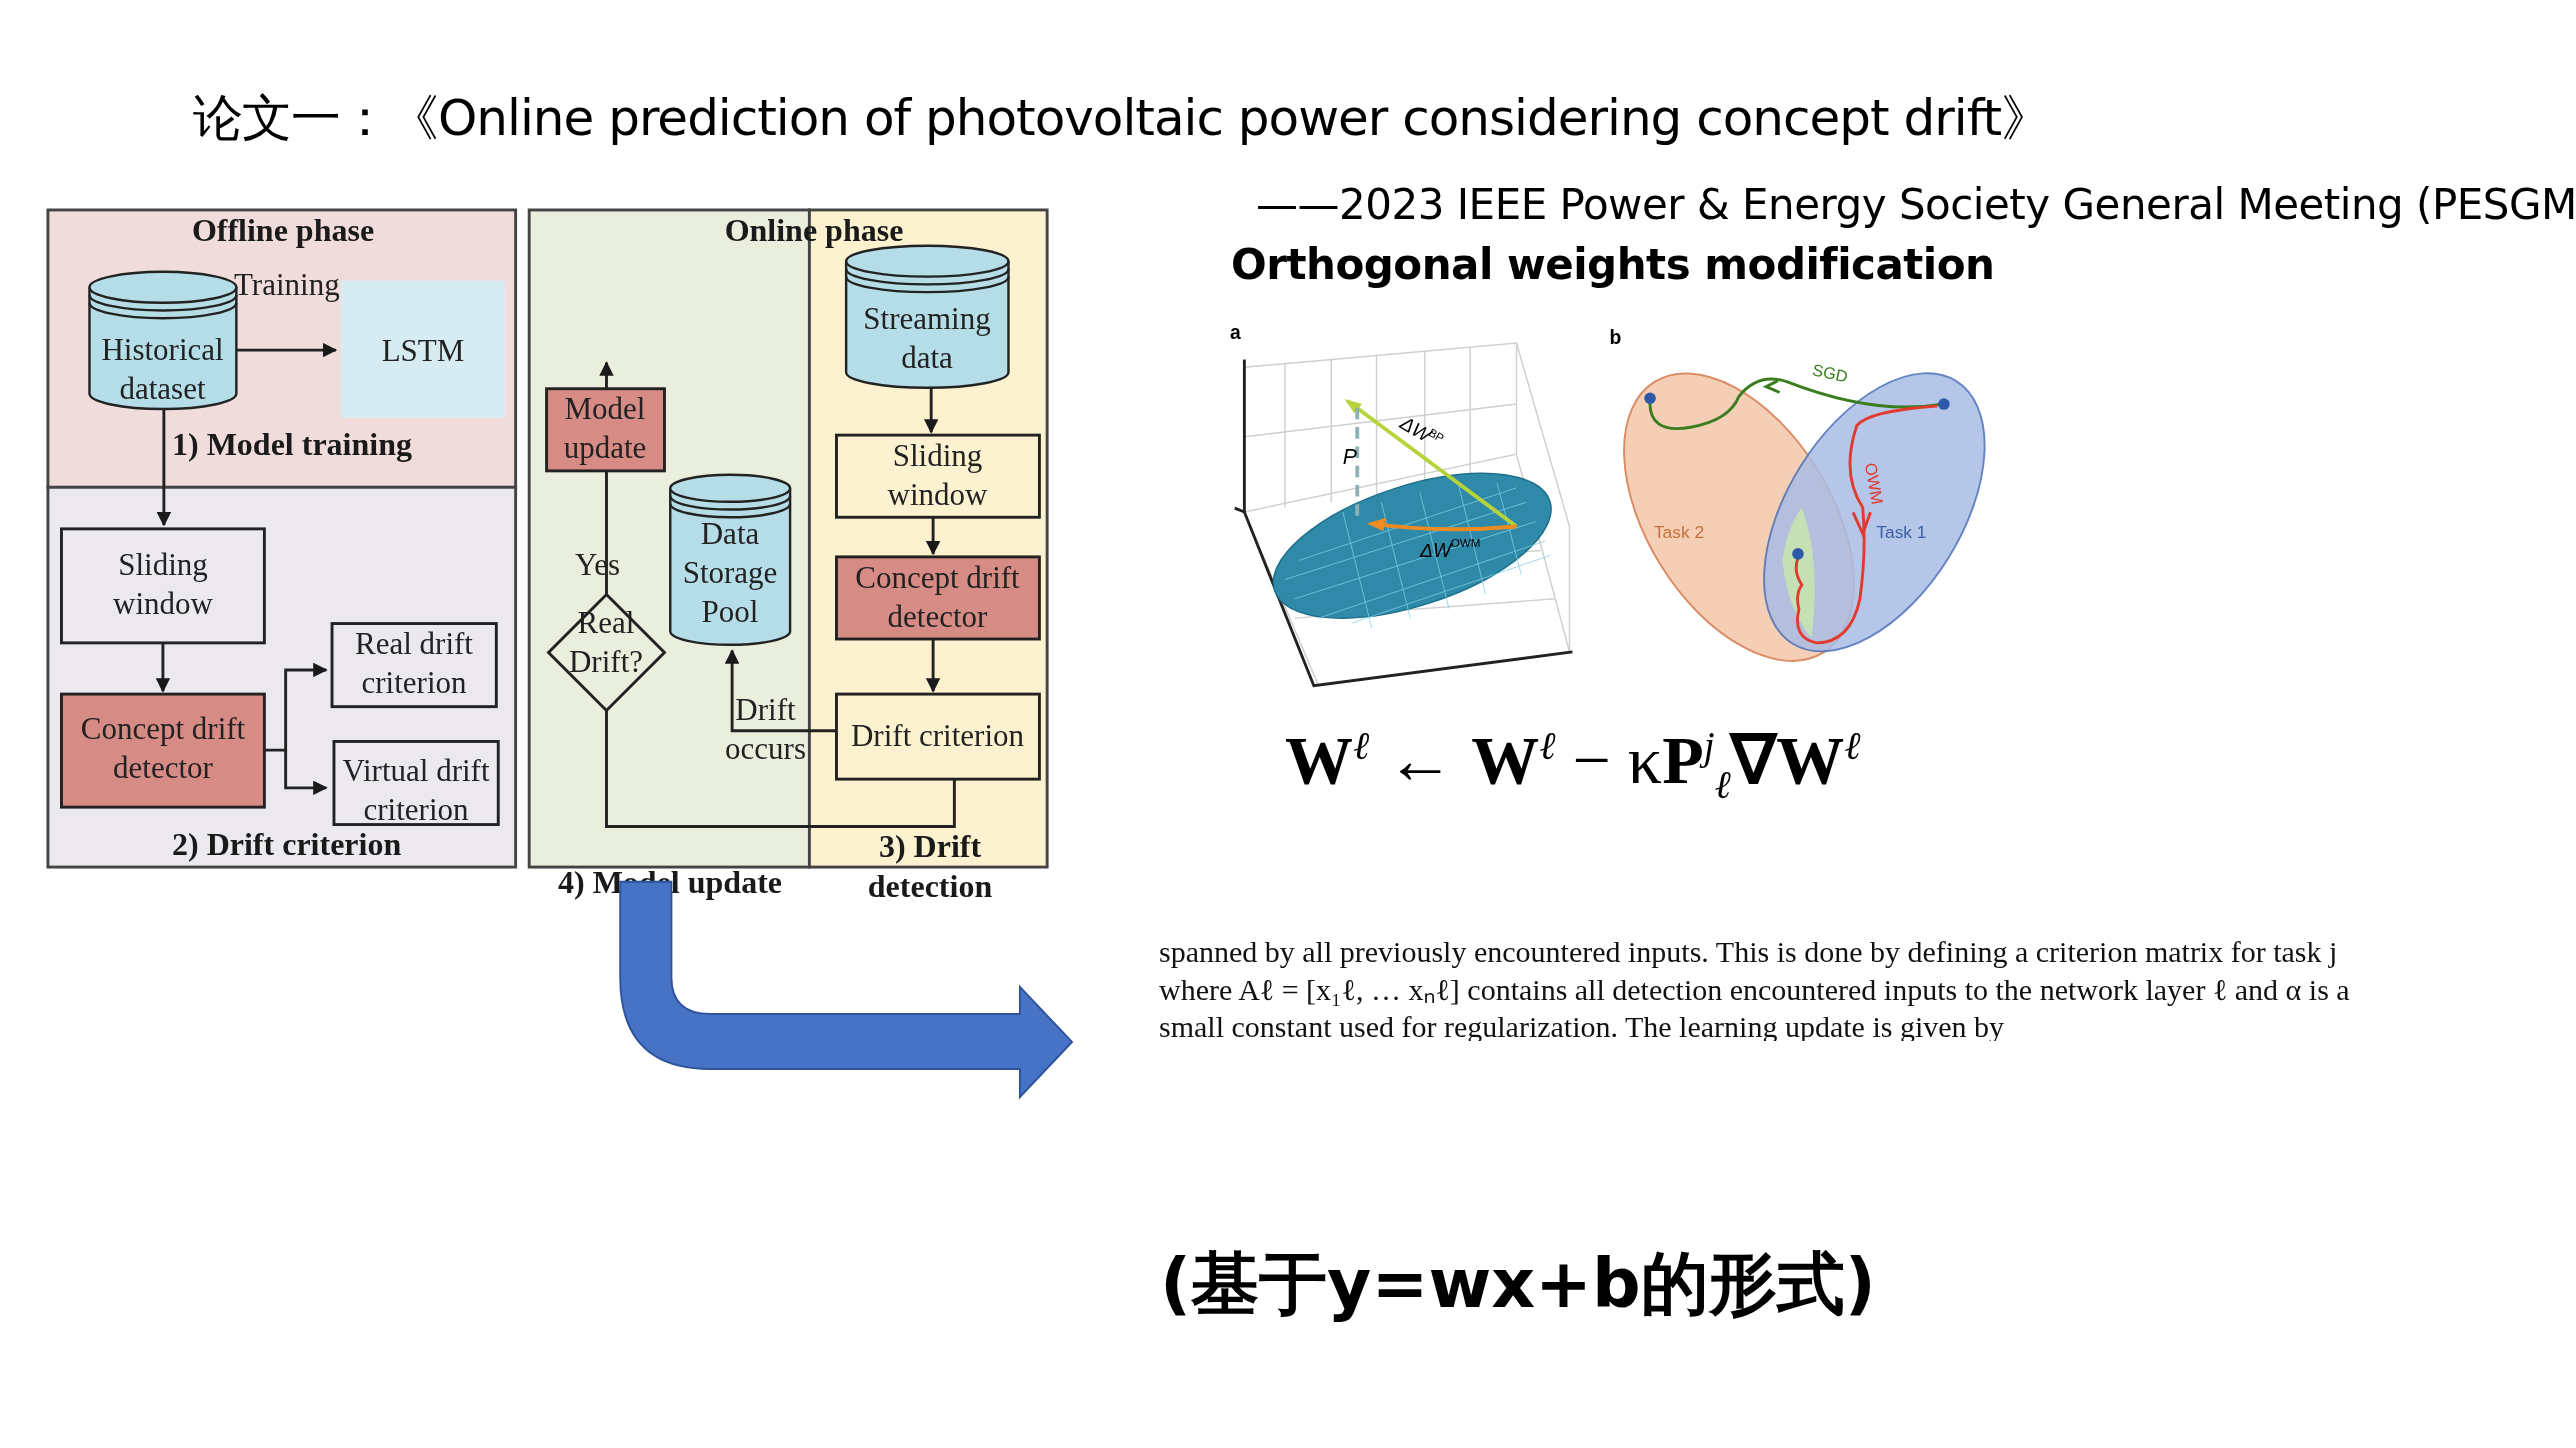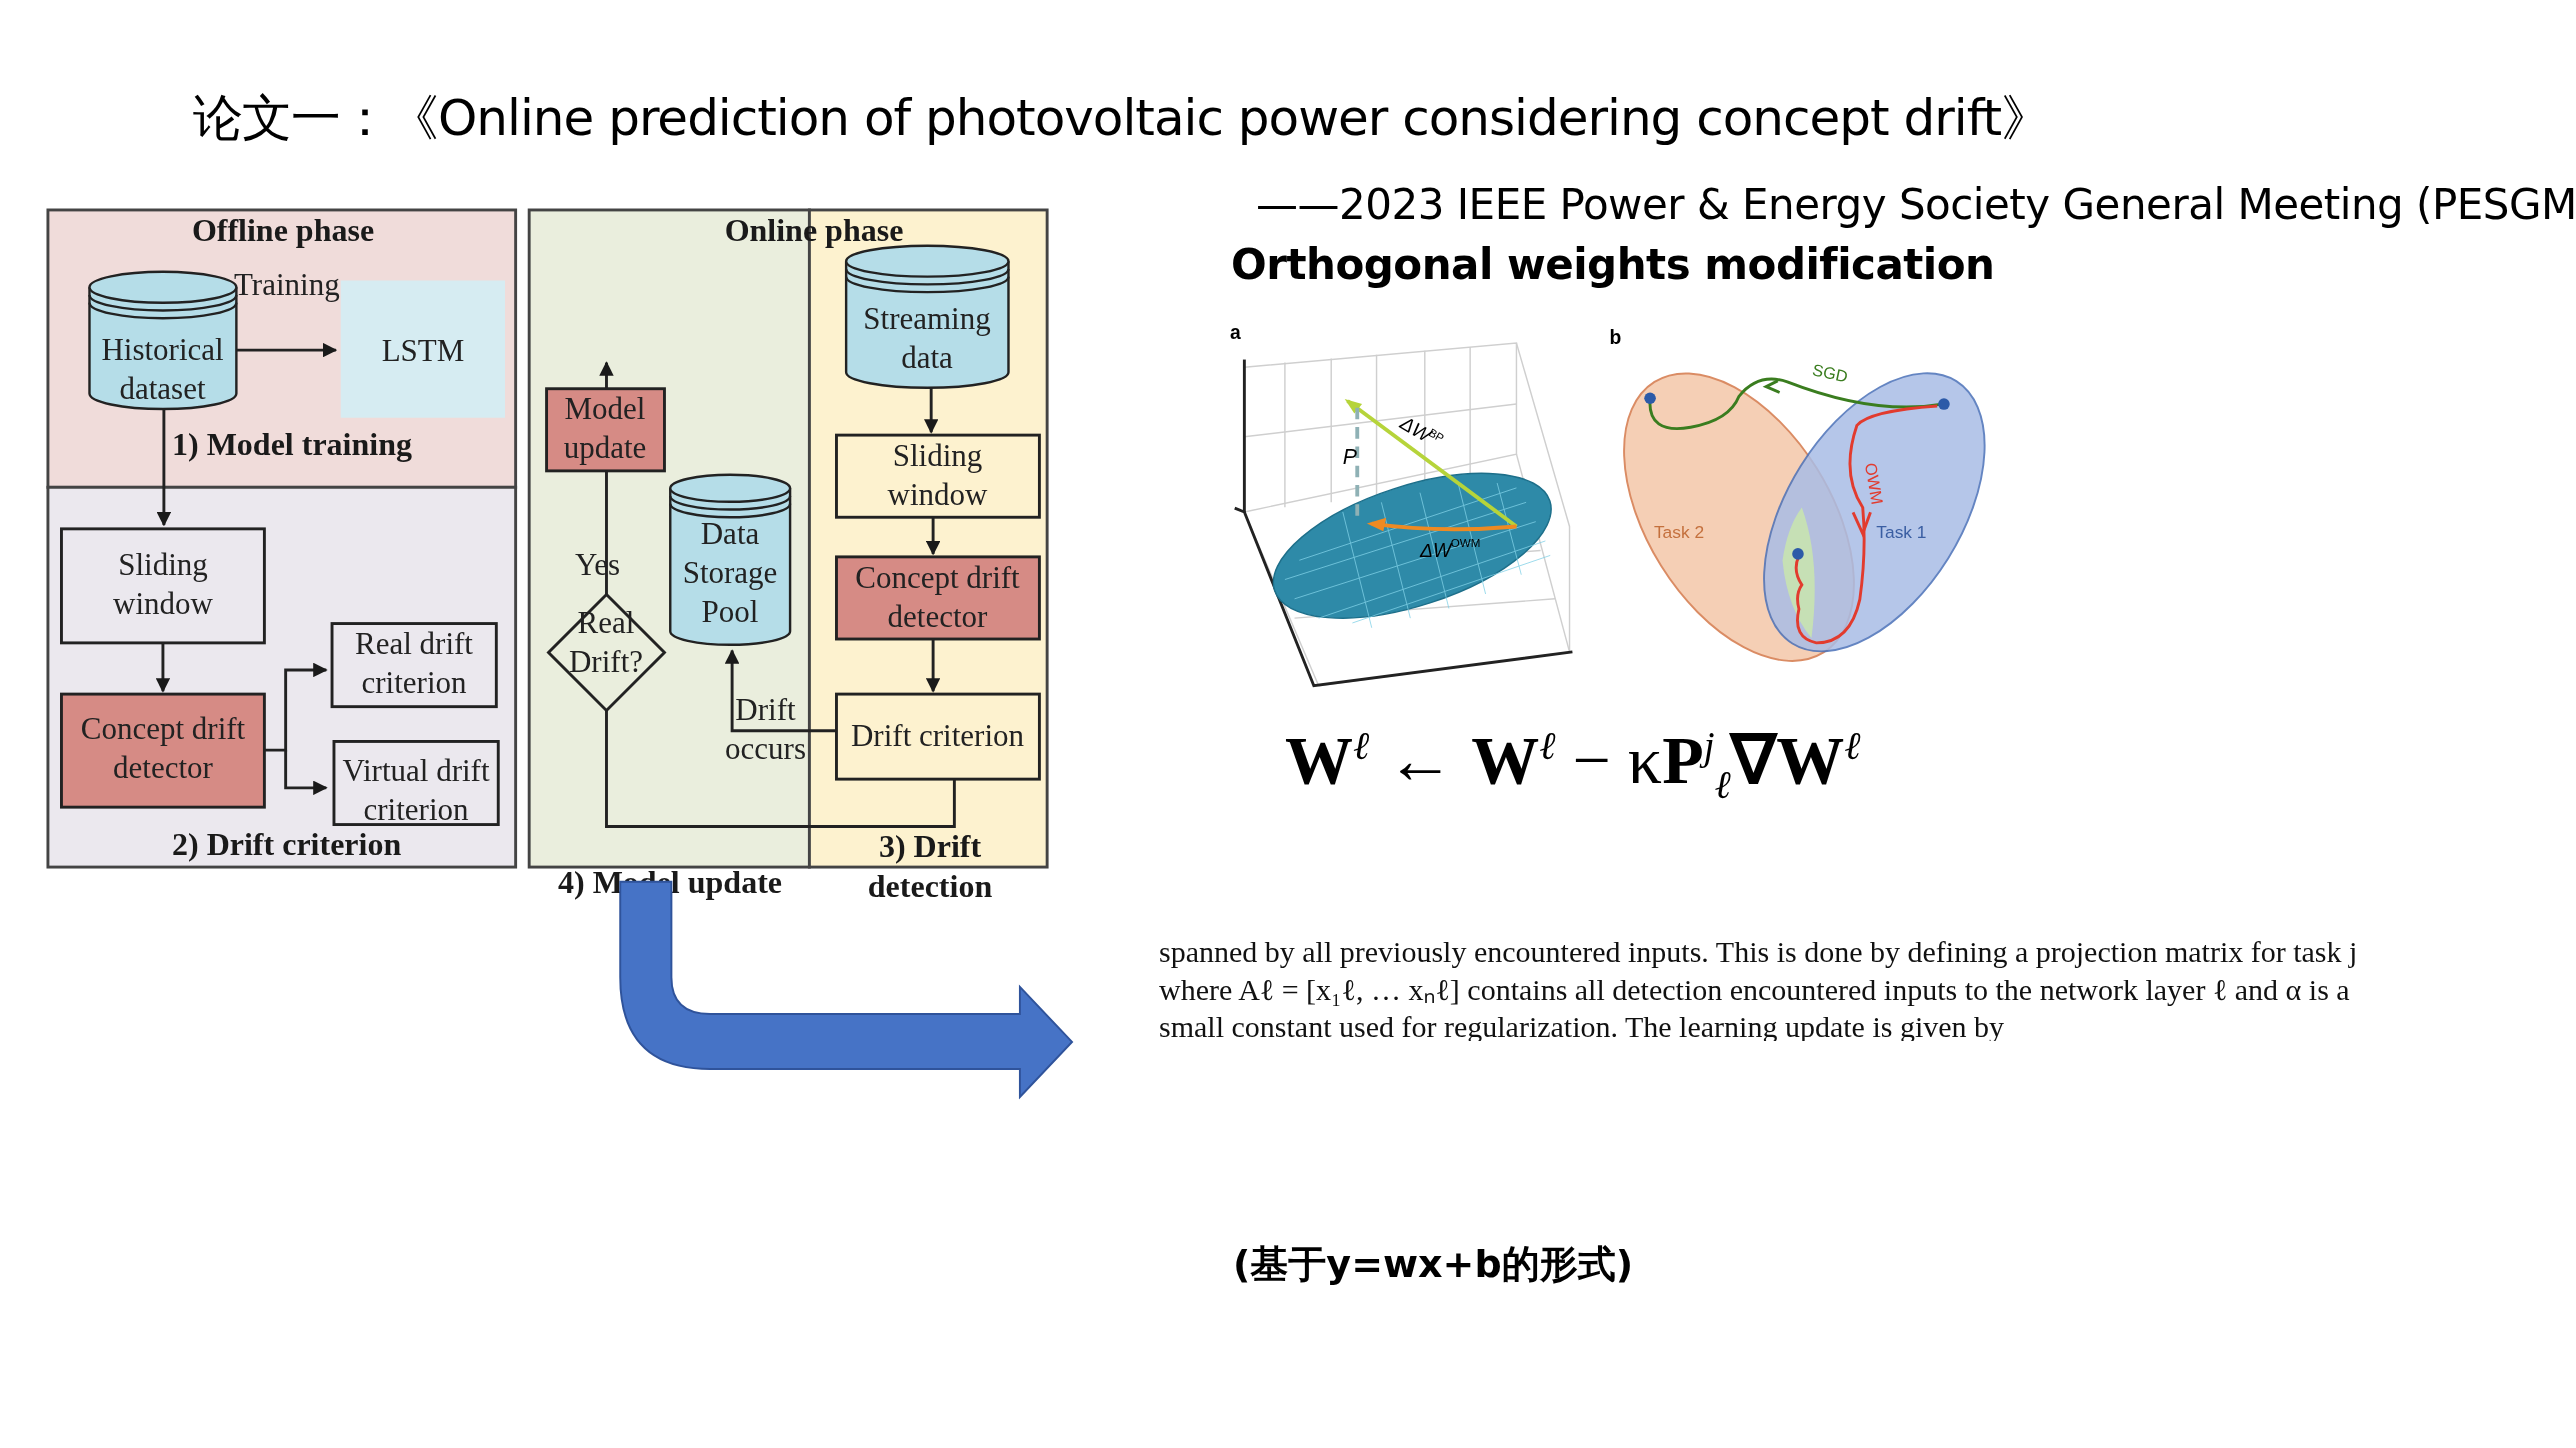--- a/index.html
+++ b/index.html
@@ -1,21 +1,21 @@
 <!DOCTYPE html>
 <html><head>
 <meta charset="utf-8">
 <style>
   html, body { margin: 0; padding: 0; background: #ffffff; }
   body { width: 2576px; height: 1449px; position: relative; overflow: hidden; font-family: "Liberation Sans", sans-serif; color: #000; }
   .abs { position: absolute; }
   .slide-title { left: 193px; top: 85px; font-size: 50px; white-space: nowrap; font-family: "DejaVu Sans", sans-serif; letter-spacing: -1px; }
   .venue { left: 1256px; top: 180px; font-size: 42px; white-space: nowrap; font-family: "DejaVu Sans", sans-serif; letter-spacing: -0.5px; }
   .owm-heading { left: 1231px; top: 240px; font-size: 42px; font-weight: bold; white-space: nowrap; font-family: "DejaVu Sans", sans-serif; letter-spacing: -0.5px; }
-  .caption-cn { left: 1233px; top: 1239px; font-size: 38px; font-weight: bold; white-space: nowrap; font-family: "DejaVu Sans", sans-serif; }
+  .caption-cn { left: 1160px; top: 1239px; font-size: 68px; font-weight: bold; white-space: nowrap; font-family: "DejaVu Sans", sans-serif; }
 
   
   .fc { left: 46px; top: 208px; width: 1005px; height: 662px; }
   .fc-label { position: absolute; font-family: "Liberation Serif", serif; color: #222; text-align: center; line-height: 1.25; font-size: 31px; }
   .fc-bold { font-weight: bold; font-size: 32px; color: #1a1a1a; }
 
   
   .fig-a { left: 1227px; top: 319px; width: 357px; height: 386px; }
   .fig-b { left: 1594px; top: 319px; width: 406px; height: 348px; }
   .fig-letter { font-family: "Liberation Sans", sans-serif; font-weight: bold; font-size: 20px; }
@@ -237,19 +237,19 @@
 </svg>
 
 <div class="abs equation">
   <b>W</b><sup>ℓ</sup>
   <span>←</span>
   <b>W</b><sup>ℓ</sup>
   <span>− κ</span><b>P</b><sup>j</sup><sub>ℓ</sub><b>∇W</b><sup>ℓ</sup>
 </div>
 
 <div class="abs paper">
-  <div class="line">spanned by all previously encountered inputs. This is done by defining a projection matrix for task j</div>
+  <div class="line">spanned by all previously encountered inputs. This is done by defining a criterion matrix for task j</div>
   <div class="line">where Aℓ = [x₁ℓ, … xₙℓ] contains all detection encountered inputs to the network layer ℓ and α is a</div>
   <div class="line clip">small constant used for regularization. The learning update is given by</div>
 </div>
 
 <div class="abs caption-cn">(基于y=wx+b的形式)</div>
 
 
 </body></html>

